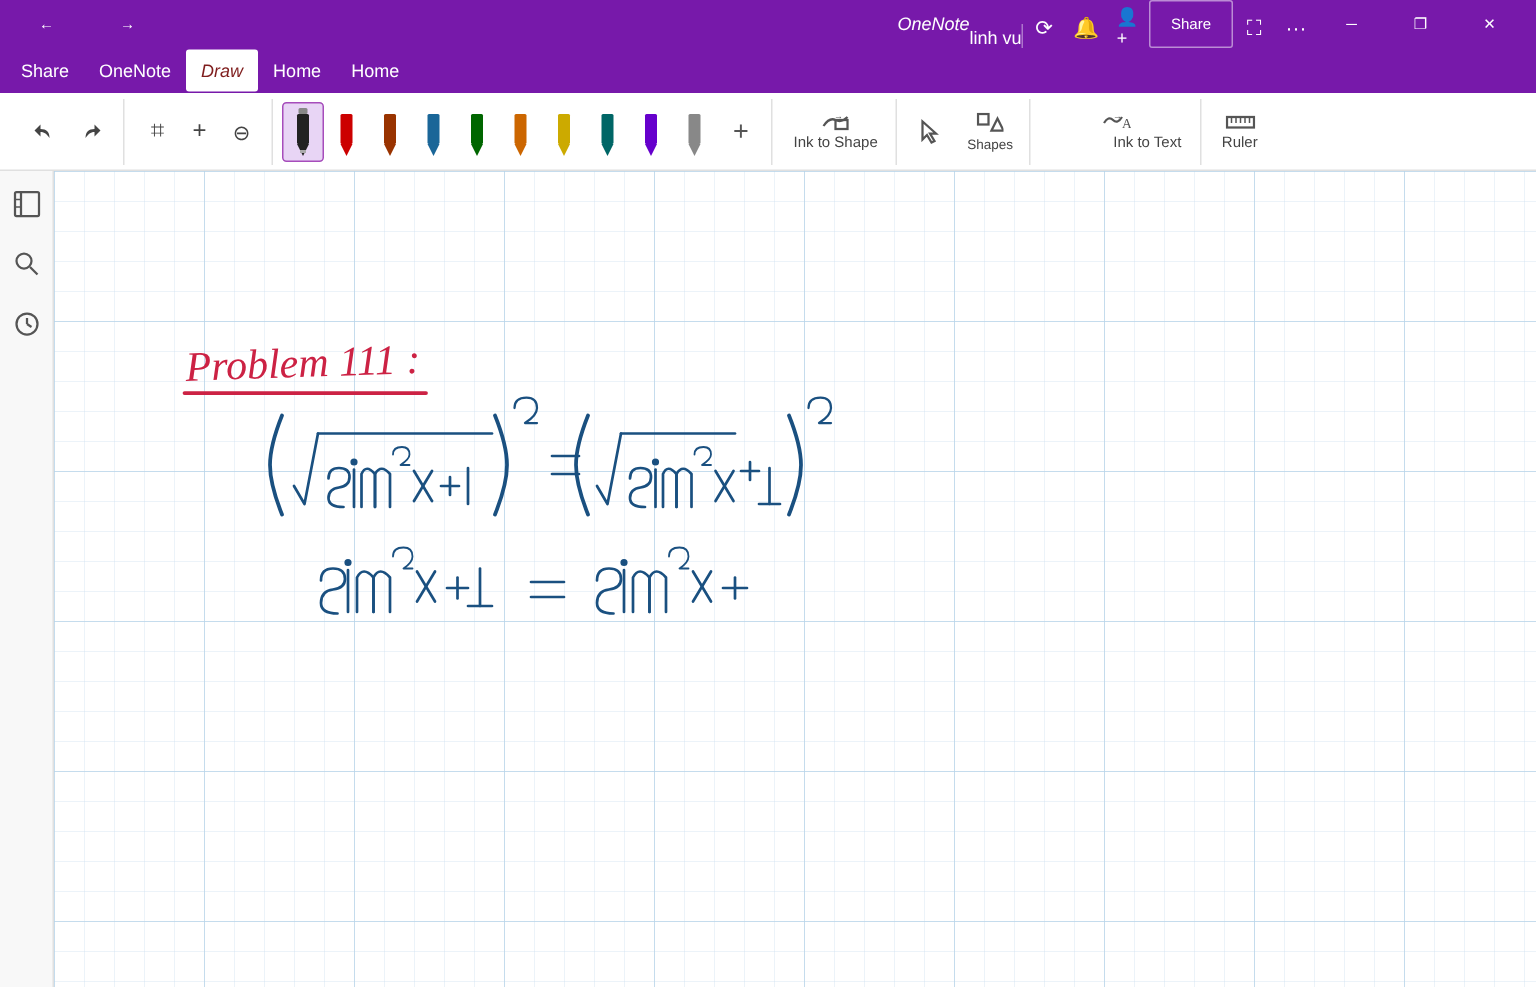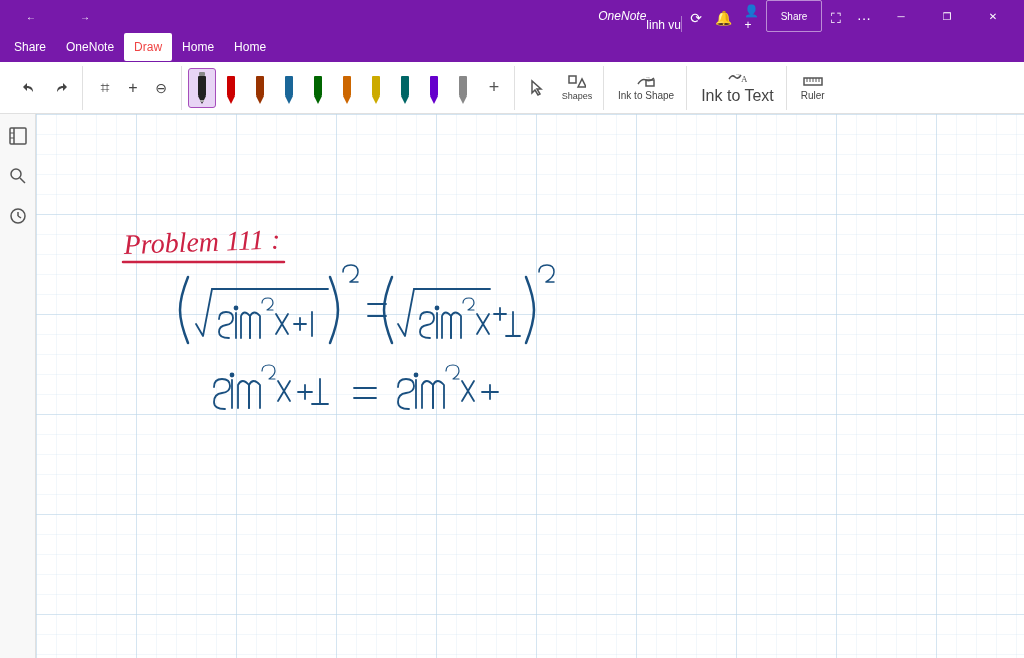--- a/index.html
+++ b/index.html
@@ -37,21 +37,21 @@
       color: white;
       font-size: 12px;
     }
     .menu-item {
       padding: 4px 10px;
       cursor: pointer;
       border-radius: 2px;
       height: 28px;
       display: flex; align-items: center;
     }
-    .menu-item.active { background: white; color: #ef4444; }
+    .menu-item.active { background: white; color: #7f1d1d; font-style: italic; }
 
     
     .toolbar {
       height: 52px;
       background: white;
       border-bottom: 1px solid #e0e0e0;
       display: flex;
       align-items: center;
       padding: 0 8px;
       gap: 2px;
@@ -246,53 +246,53 @@
       <svg width="14" height="36" viewBox="0 0 14 36">
         <rect x="3" y="6" width="8" height="20" rx="1" fill="#888888"></rect>
         <polygon points="3,26 11,26 7,34" fill="#888888"></polygon>
       </svg>
     </div>
 
     <button class="tb-btn" style="font-size:18px;color:#555;">+</button>
   </div>
 
   <div class="toolbar-section">
-    <button class="tb-btn" title="Select" style="font-size:13px;">
-      <svg width="18" height="18" viewBox="0 0 18 18">
-          <path d="M4 2 L4 14 L7 11 L10 16 L12 15 L9 10 L13 10 Z" fill="none" stroke="#555" stroke-width="1.5"></path>
-        </svg>
-    </button>
-    <button class="tb-btn" title="Shapes" style="display:flex;flex-direction:column;align-items:center;font-size:9px;gap:2px;width:44px;">
-      <svg width="18" height="14" viewBox="0 0 18 14">
-        <rect x="1" y="1" width="7" height="7" fill="none" stroke="#555" stroke-width="1.5"></rect>
-        <polygon points="10,12 14,4 18,12" fill="none" stroke="#555" stroke-width="1.5"></polygon>
-      </svg>
-      <span>Shapes</span>
-    </button>
-  </div>
-
-  <div class="toolbar-section">
     <button class="tb-btn-wide" title="Ink to Shape" style="gap:2px;">
       <svg width="20" height="14" viewBox="0 0 20 14">
         <path d="M2 10 Q6 4 10 6 Q14 8 18 4" fill="none" stroke="#555" stroke-width="1.5"></path>
         <rect x="10" y="6" width="8" height="6" fill="none" stroke="#555" stroke-width="1.5"></rect>
         <text x="9" y="5" font-size="6" fill="#555">→</text>
       </svg>
       <span style="font-size:10px;">Ink to Shape</span>
     </button>
   </div>
 
   <div class="toolbar-section">
+    <button class="tb-btn" title="Select" style="font-size:13px;">
+      <svg width="18" height="18" viewBox="0 0 18 18">
+          <path d="M4 2 L4 14 L7 11 L10 16 L12 15 L9 10 L13 10 Z" fill="none" stroke="#555" stroke-width="1.5"></path>
+        </svg>
+    </button>
+    <button class="tb-btn" title="Shapes" style="display:flex;flex-direction:column;align-items:center;font-size:9px;gap:2px;width:44px;">
+      <svg width="18" height="14" viewBox="0 0 18 14">
+        <rect x="1" y="1" width="7" height="7" fill="none" stroke="#555" stroke-width="1.5"></rect>
+        <polygon points="10,12 14,4 18,12" fill="none" stroke="#555" stroke-width="1.5"></polygon>
+      </svg>
+      <span>Shapes</span>
+    </button>
+  </div>
+
+  <div class="toolbar-section">
     <button class="tb-btn-wide" title="Ink to Text" style="gap:2px;">
       <svg width="20" height="14" viewBox="0 0 20 14">
         <path d="M2 8 Q5 3 8 6 Q11 9 14 4" fill="none" stroke="#555" stroke-width="1.5"></path>
         <text x="14" y="11" font-size="9" fill="#555" font-family="serif">A</text>
         <text x="8" y="5" font-size="6" fill="#555">→</text>
       </svg>
-      <span style="font-size:16px;">Ink to Text</span>
+      <span style="font-size:10px;margin-left:41px;">Ink to Text</span>
     </button>
   </div>
 
   <div class="toolbar-section">
     <button class="tb-btn-wide" title="Ruler" style="gap:2px;align-items:center;">
       <svg width="20" height="14" viewBox="0 0 20 14">
         <rect x="1" y="4" width="18" height="7" fill="none" stroke="#555" stroke-width="1.5"></rect>
         <line x1="4" y1="4" x2="4" y2="8" stroke="#555" stroke-width="1"></line>
         <line x1="7" y1="4" x2="7" y2="8" stroke="#555" stroke-width="1"></line>
         <line x1="10" y1="4" x2="10" y2="8" stroke="#555" stroke-width="1"></line>

